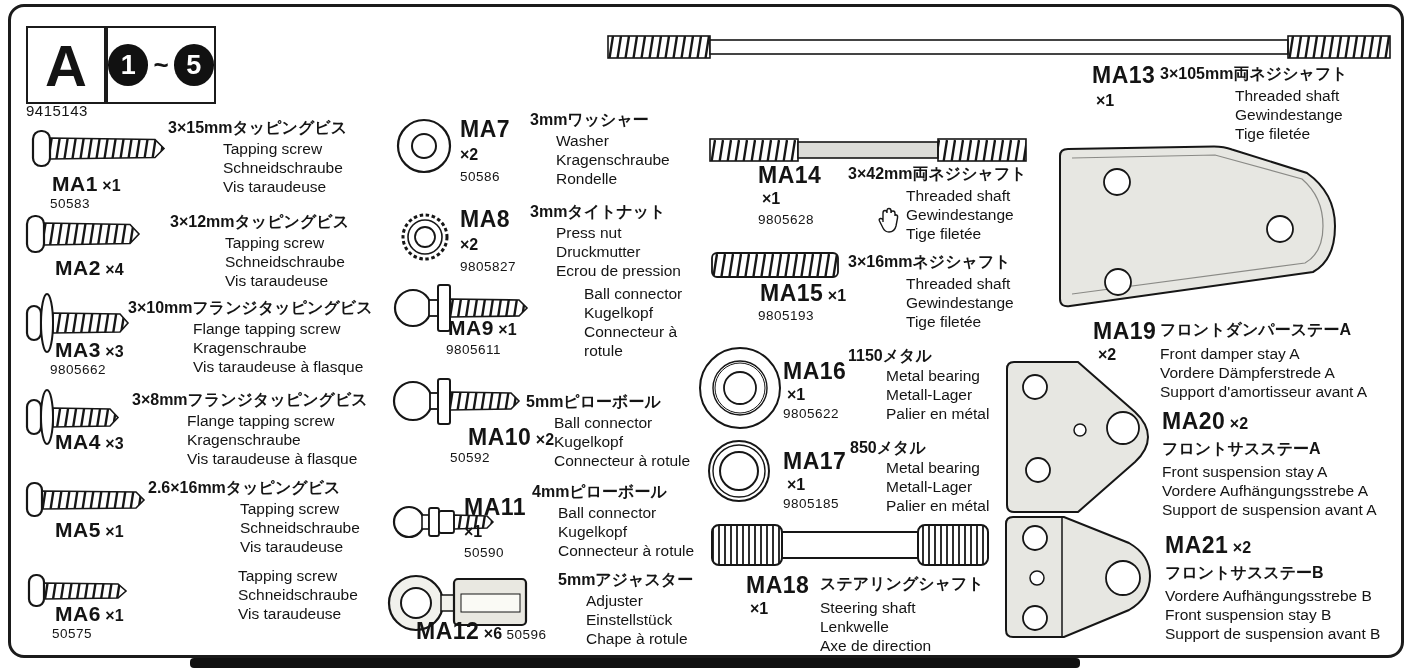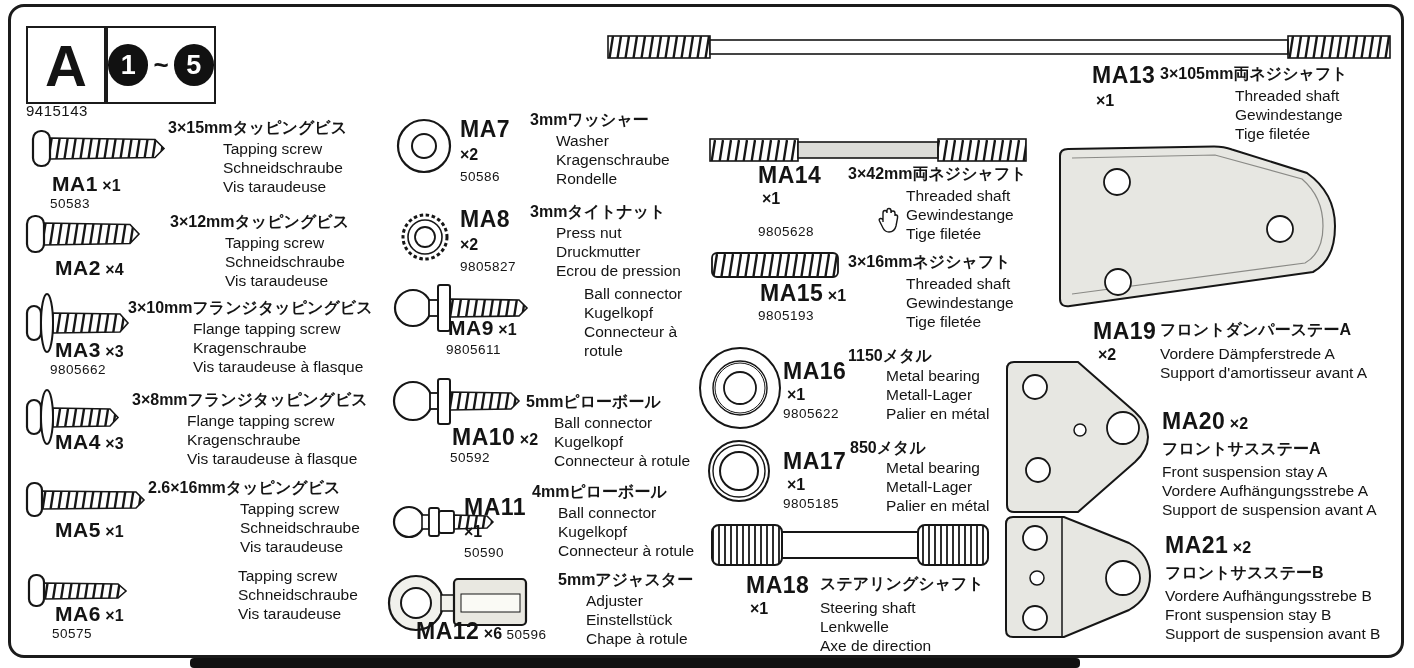--- a/index.html
+++ b/index.html
@@ -192,21 +192,21 @@
       <div style="white-space:normal;width:128px">Connecteur à rotule</div>
     </div>
   </div>
 
   <svg class="abs" style="left:392px;top:372px" width="132" height="56" viewBox="0 0 132 56">
     <circle cx="21" cy="29" r="19" fill="#fff" stroke="#161616" stroke-width="2.2"></circle>
     <rect x="38" y="21" width="8" height="16" fill="#fff" stroke="#161616" stroke-width="1.8"></rect>
     <rect x="46" y="7" width="12" height="45" rx="2" fill="#fff" stroke="#161616" stroke-width="2"></rect>
     <polygon points="58,20 119,21 127,29 119,37 58,38" fill="url(#pthread)" stroke="#161616" stroke-width="1.6"></polygon>
   </svg>
-  <div class="abs row" style="left:452px;top:424px"><span class="bigid">MA10</span> <span class="cnt">×2</span></div>
+  <div class="abs row" style="left:468px;top:424px"><span class="bigid">MA10</span> <span class="cnt">×2</span></div>
   <div class="abs code" style="left:450px;top:450px">50592</div>
   <div class="abs" style="left:526px;top:392px">
     <div class="jp">5mmピローボール</div>
     <div class="lat" style="margin-left:28px">
       <div>Ball connector</div>
       <div>Kugelkopf</div>
       <div>Connecteur à rotule</div>
     </div>
   </div>
 
@@ -262,21 +262,21 @@
     <div>Tige filetée</div>
   </div>
 
   <svg class="abs" style="left:708px;top:136px" width="320" height="28" viewBox="0 0 320 28">
     <rect x="2" y="3" width="88" height="22" fill="url(#pthread)" stroke="#161616" stroke-width="1.6"></rect>
     <rect x="90" y="6" width="140" height="16" fill="#dcdcd8" stroke="#161616" stroke-width="1.6"></rect>
     <rect x="230" y="3" width="88" height="22" fill="url(#pthread)" stroke="#161616" stroke-width="1.6"></rect>
   </svg>
   <div class="abs bigid" style="left:758px;top:162px">MA14</div>
   <div class="abs cnt" style="left:762px;top:190px">×1</div>
-  <div class="abs code" style="left:758px;top:224px">9805628</div>
+  <div class="abs code" style="left:758px;top:212px">9805628</div>
   <div class="abs jp" style="left:848px;top:164px">3×42mm両ネジシャフト</div>
   <div class="abs lat" style="left:906px;top:186px">
     <div>Threaded shaft</div>
     <div>Gewindestange</div>
     <div>Tige filetée</div>
   </div>
 
   <svg class="abs" style="left:876px;top:206px" width="24" height="30" viewBox="0 0 24 30">
     <path d="M7,16 L7,7 Q7,4.5 9,4.5 Q11,4.5 11,7 L11,5 Q11,2.5 13,2.5 Q15,2.5 15,5 L15,7 Q15,5 17,5 Q19,5 19,7.5 L19,10 Q19,8.5 20.5,9 Q22,9.5 21.5,12 L20,20 Q18.5,26 13,26 Q9,26 7,22 L3.5,15 Q2.5,13 4.5,12.5 Q6,12.2 7,14 Z" fill="#fff" stroke="#161616" stroke-width="1.4"></path>
   </svg>
@@ -342,20 +342,21 @@
     <path d="M8,12 Q8,5 16,5 L162,2.5 Q172,2.5 180,5.5 L255,29 Q283,49 283,82 Q283,116 261,128 L18,162 Q8,163.5 8,155 Z" fill="#e7e7e2" stroke="#161616" stroke-width="2"></path>
     <path d="M20,14 L163,11 L250,35 Q271,53 271,82 Q271,109 253,119 L20,150" fill="none" stroke="#8a8a86" stroke-width="1.2"></path>
     <circle cx="65" cy="38" r="13" fill="#fff" stroke="#161616" stroke-width="1.8"></circle>
     <circle cx="228" cy="85" r="13" fill="#fff" stroke="#161616" stroke-width="1.8"></circle>
     <circle cx="66" cy="138" r="13" fill="#fff" stroke="#161616" stroke-width="1.8"></circle>
   </svg>
   <div class="abs bigid" style="left:1093px;top:318px">MA19</div>
   <div class="abs cnt" style="left:1098px;top:346px">×2</div>
   <div class="abs jp" style="left:1160px;top:320px">フロントダンパーステーA</div>
   <div class="abs lat" style="left:1160px;top:344px">
+    <div>Front damper stay A</div>
     <div>Vordere Dämpferstrede A</div>
     <div>Support d'amortisseur avant A</div>
   </div>
 
   <svg class="abs" style="left:1002px;top:358px" width="148" height="158" viewBox="0 0 148 158">
     <path d="M12,4 Q5,4 5,11 L5,147 Q5,154 12,154 L76,154 L133,104 Q146,92 146,79 Q146,66 133,54 L76,4 Z" fill="#e7e7e2" stroke="#161616" stroke-width="2"></path>
     <circle cx="33" cy="29" r="12" fill="#fff" stroke="#161616" stroke-width="1.8"></circle>
     <circle cx="36" cy="112" r="12" fill="#fff" stroke="#161616" stroke-width="1.8"></circle>
     <circle cx="78" cy="72" r="6" fill="#fff" stroke="#161616" stroke-width="1.5"></circle>
     <circle cx="121" cy="70" r="16" fill="#fff" stroke="#161616" stroke-width="1.8"></circle>

